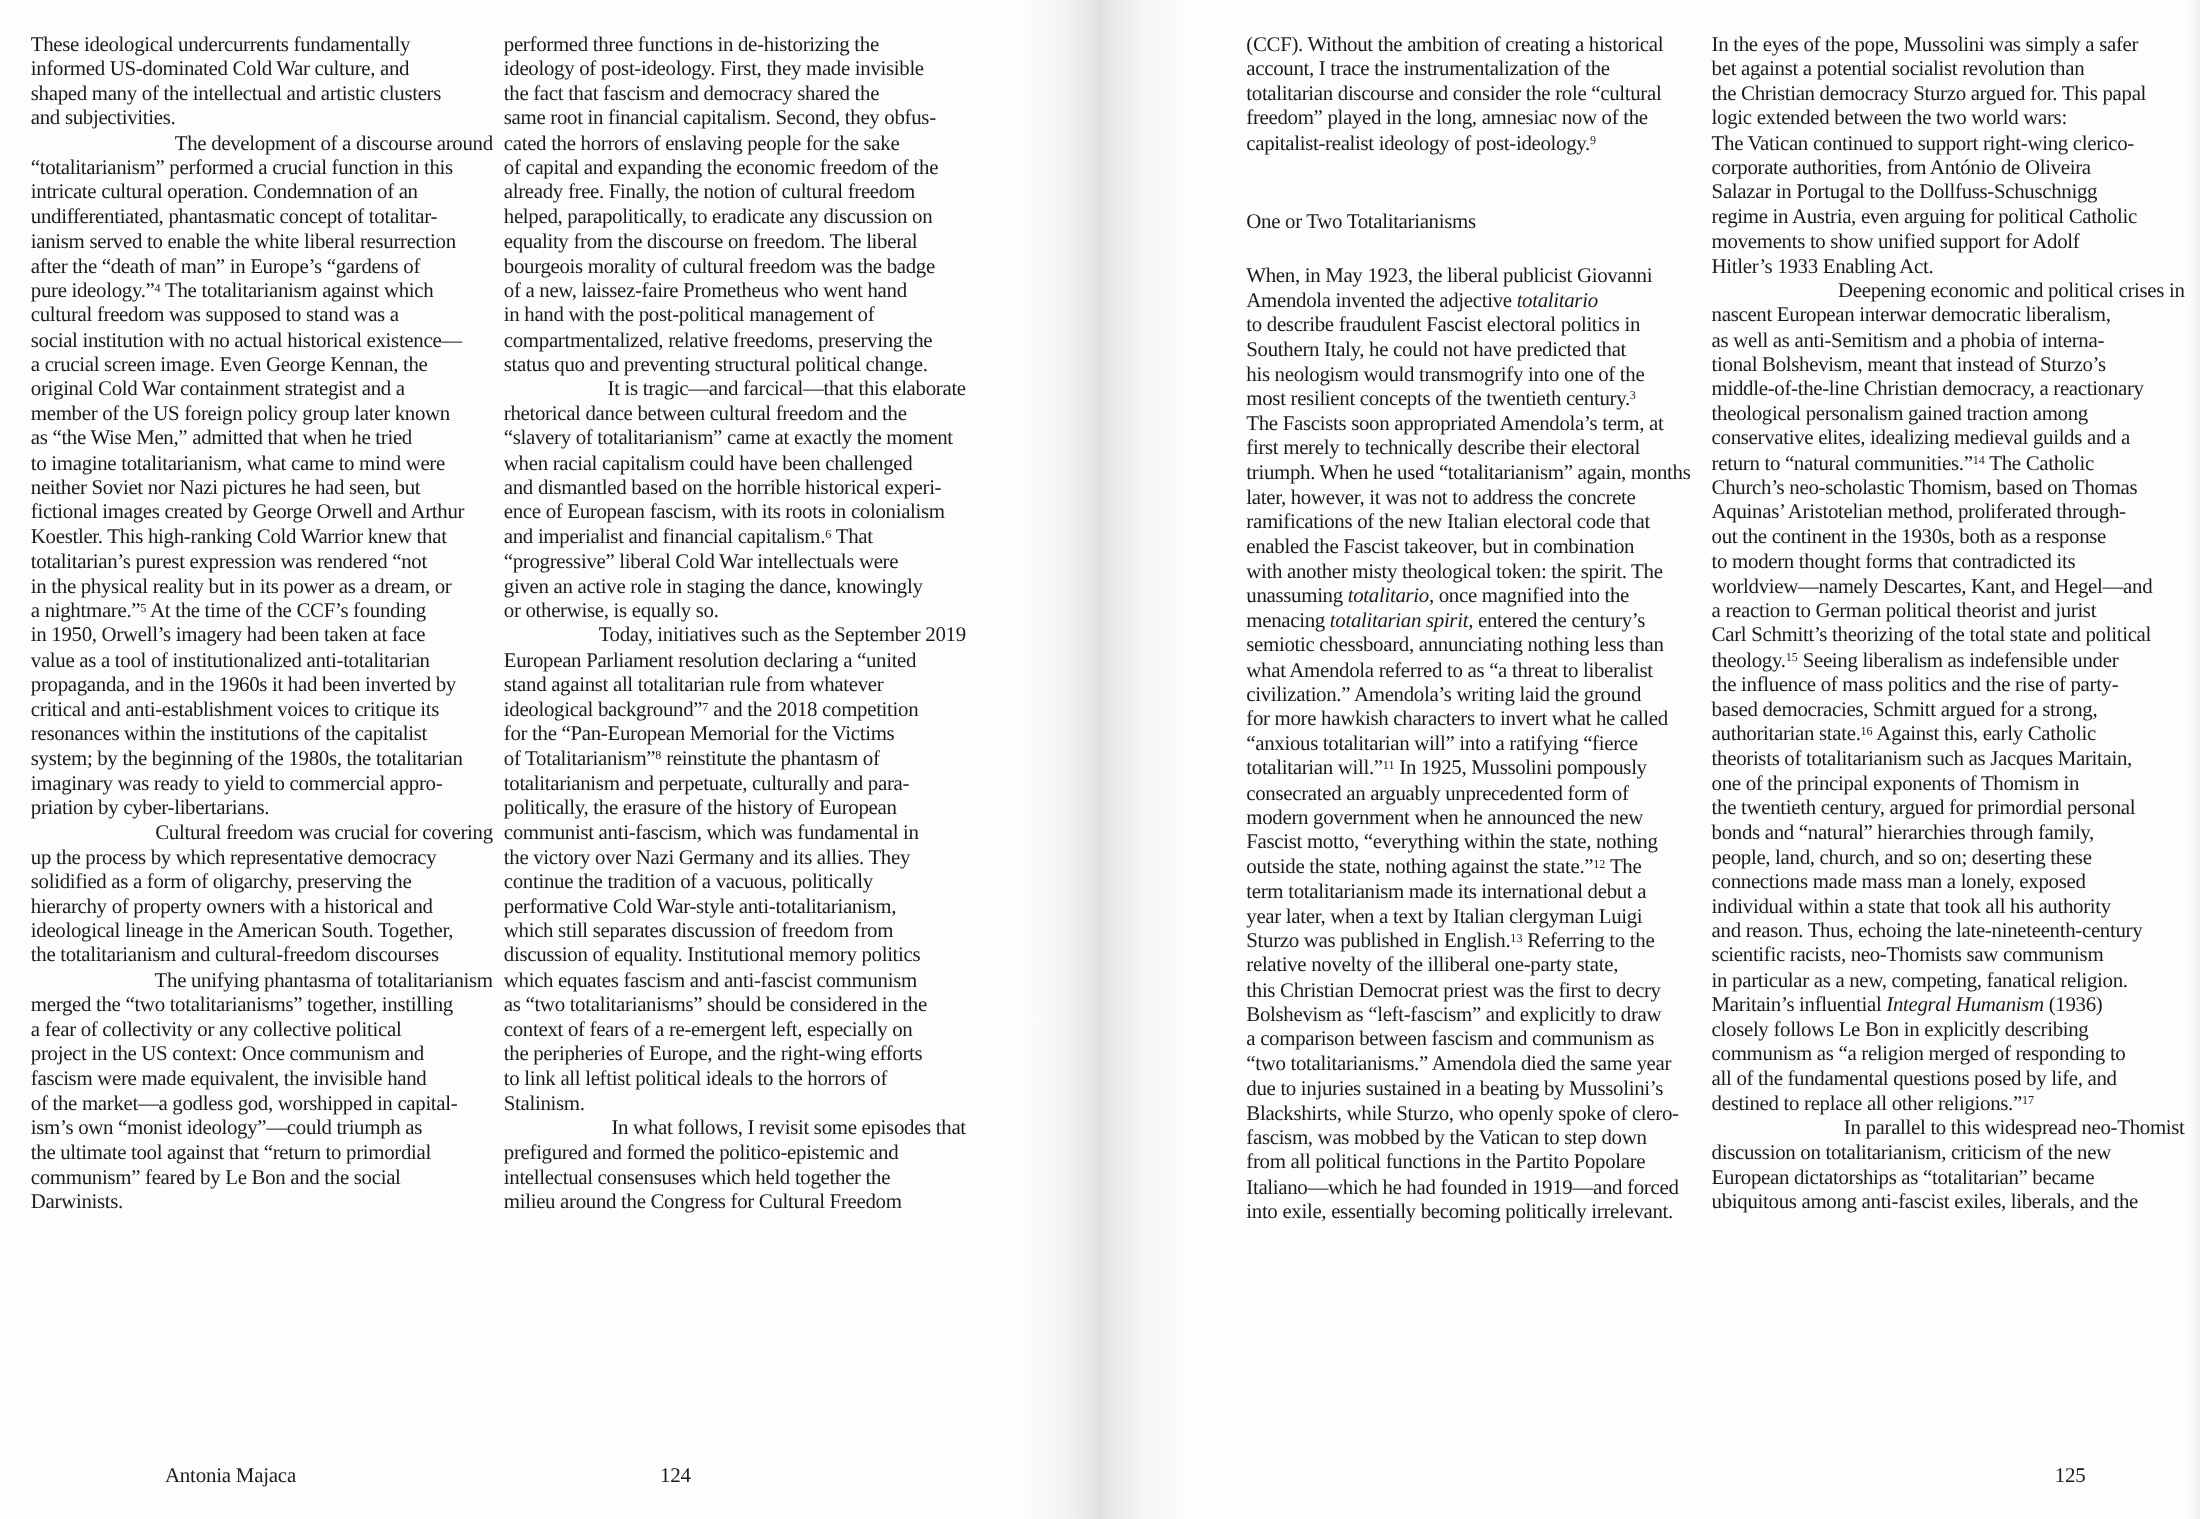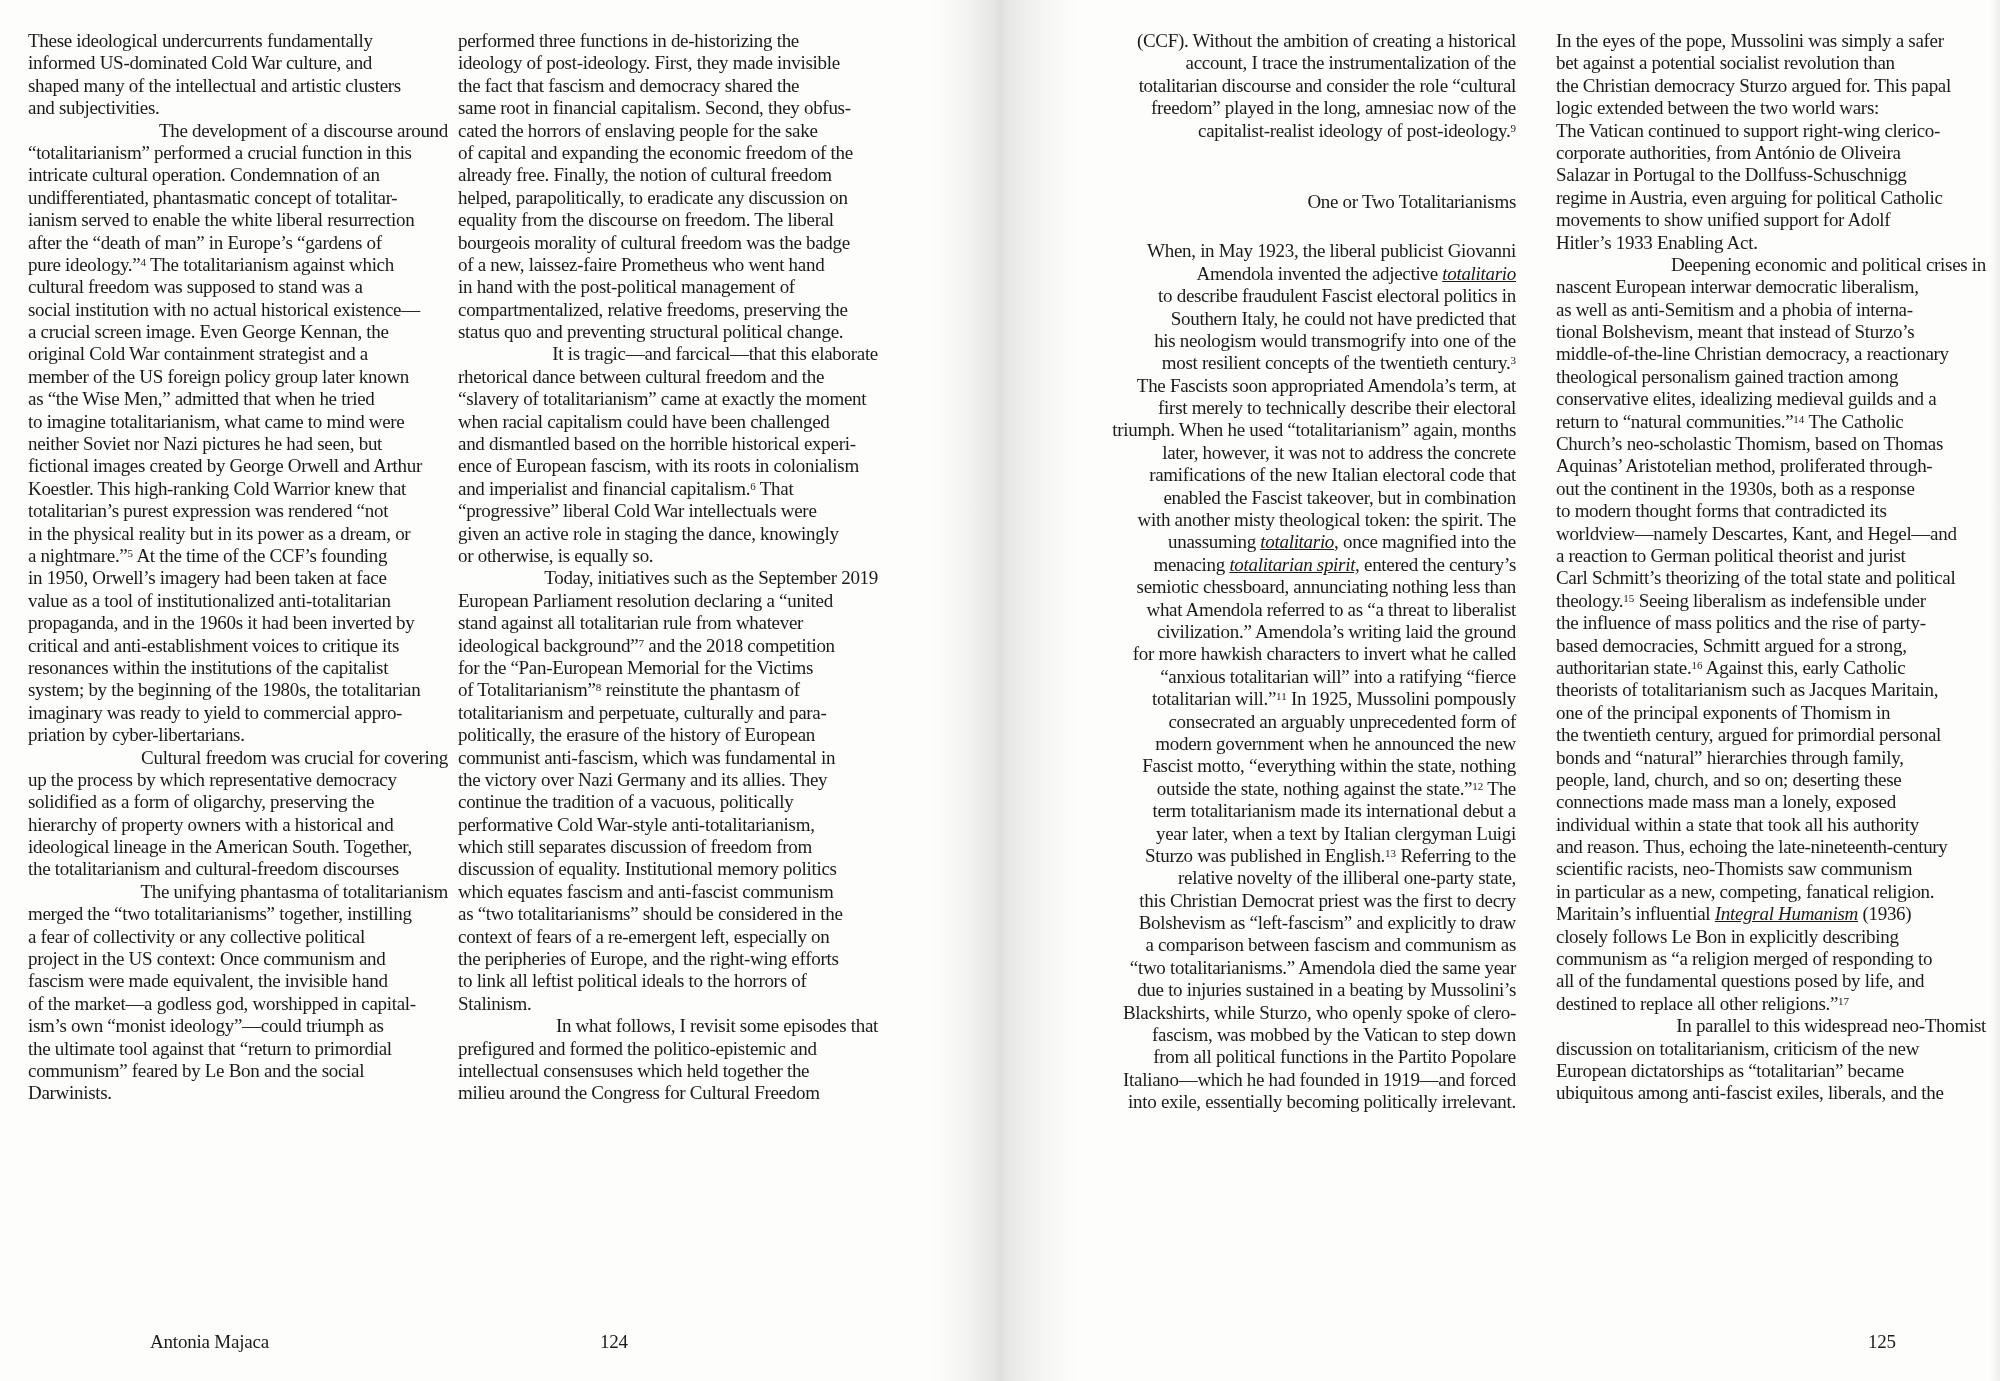--- a/index.html
+++ b/index.html
@@ -7,32 +7,32 @@
     width:2000px;height:1381px;position:relative;overflow:hidden;
     background:#fdfdfc;
     font-family:"Liberation Serif","DejaVu Serif",serif;
     color:#1b1b1b;
   }
   .spread{position:absolute;inset:0;}
   .page{position:absolute;inset:0;}
   .col{position:absolute;top:30px;}
   #p0c0{left:28px;width:420px;}
   #p0c1{left:458px;width:420px;}
-  #p1c0{left:1094px;width:422px;text-align:right;}
+  #p1c0{left:1133px;width:422px;}
   #p1c1{left:1556px;width:430px;}
   .line{
     white-space:nowrap;
     height:22.4px;line-height:22.4px;
     font-size:19px;letter-spacing:-0.3px;
   }
   .indent{padding-left:31px;text-align:right;}
   .heading{margin-top:49px;margin-bottom:27px;}
   .para{margin:0;}
   .line sup{font-size:11px;line-height:0;vertical-align:0.45em;letter-spacing:0;}
-  .line i{font-style:italic;text-decoration:underline;}
+  .line i{font-style:italic;}
   .footer{position:absolute;font-size:19px;letter-spacing:-0.2px;line-height:22px;}
   .author{left:150px;top:1331px;}
   .pnum-left{left:600px;top:1331px;}
   .pnum-right{left:1868px;top:1331px;}
   .gutter{
     position:absolute;left:930px;top:0;width:150px;height:100%;z-index:3;
     pointer-events:none;
     background:linear-gradient(90deg,
       rgba(120,120,120,0) 0%,
       rgba(120,120,120,0.07) 25%,

